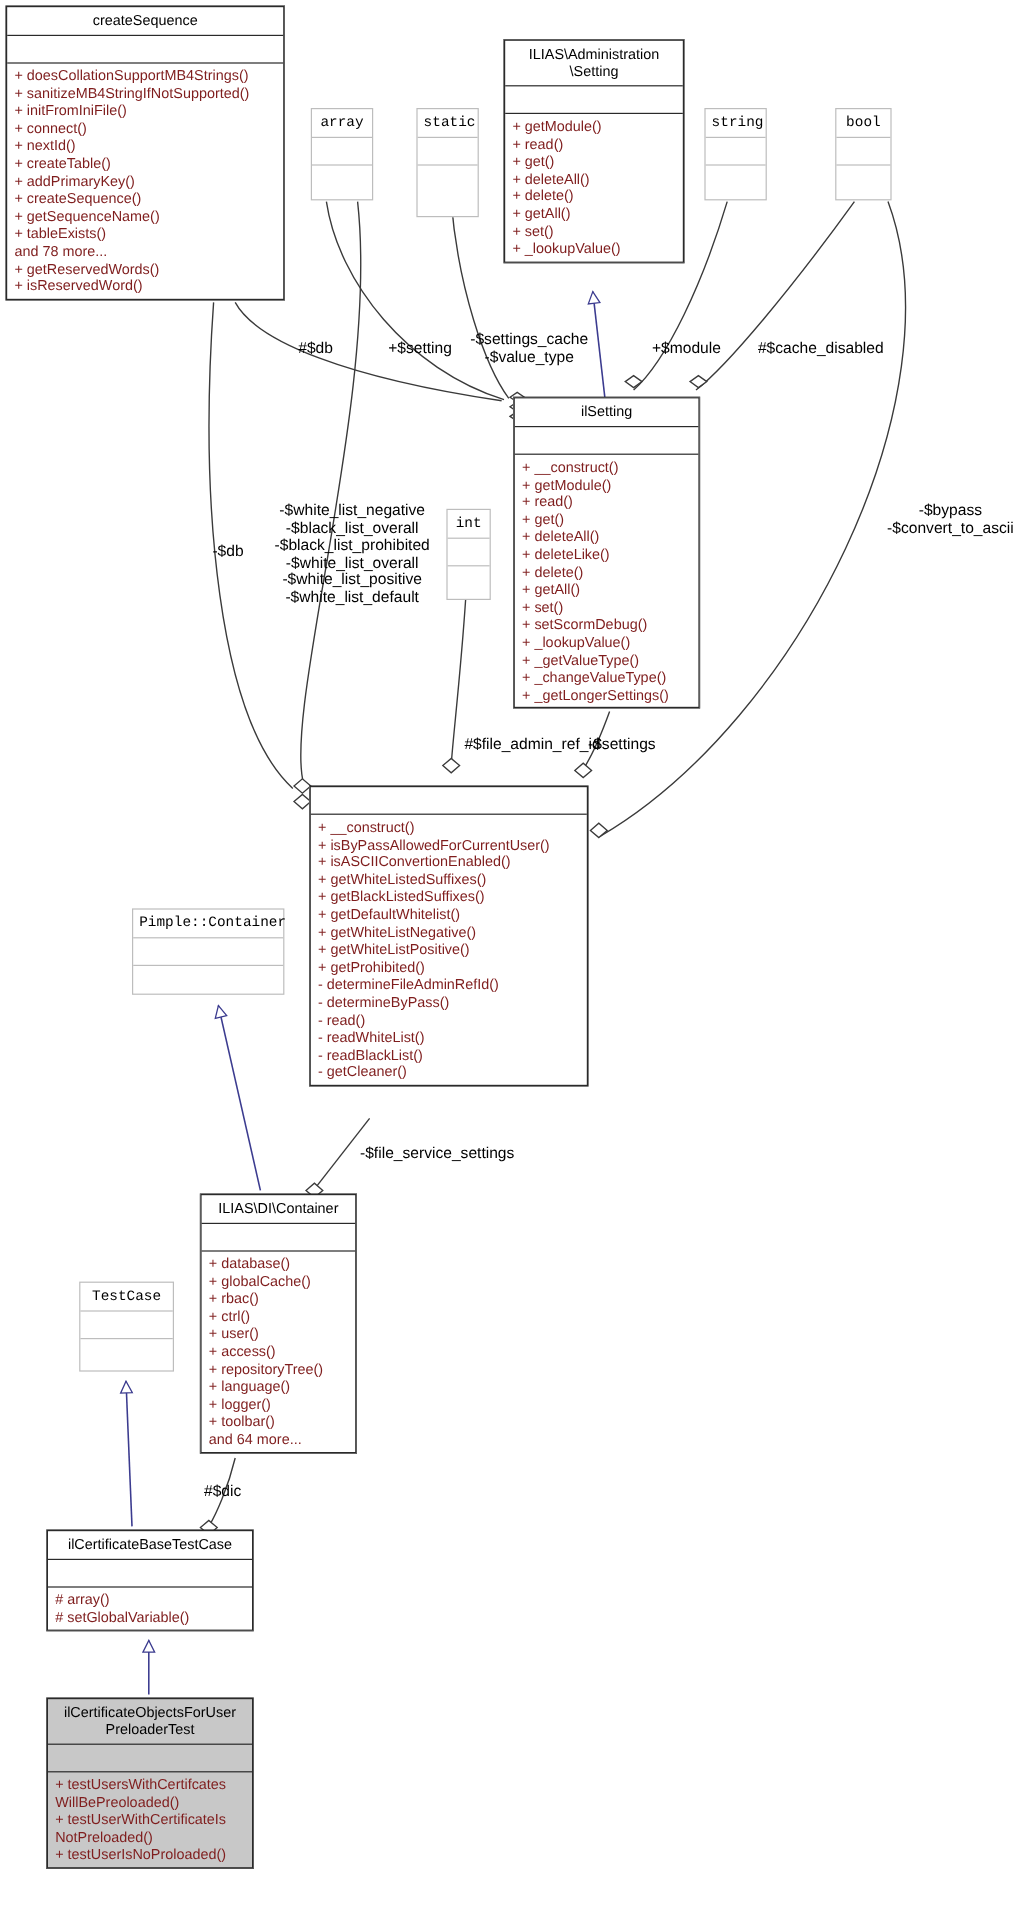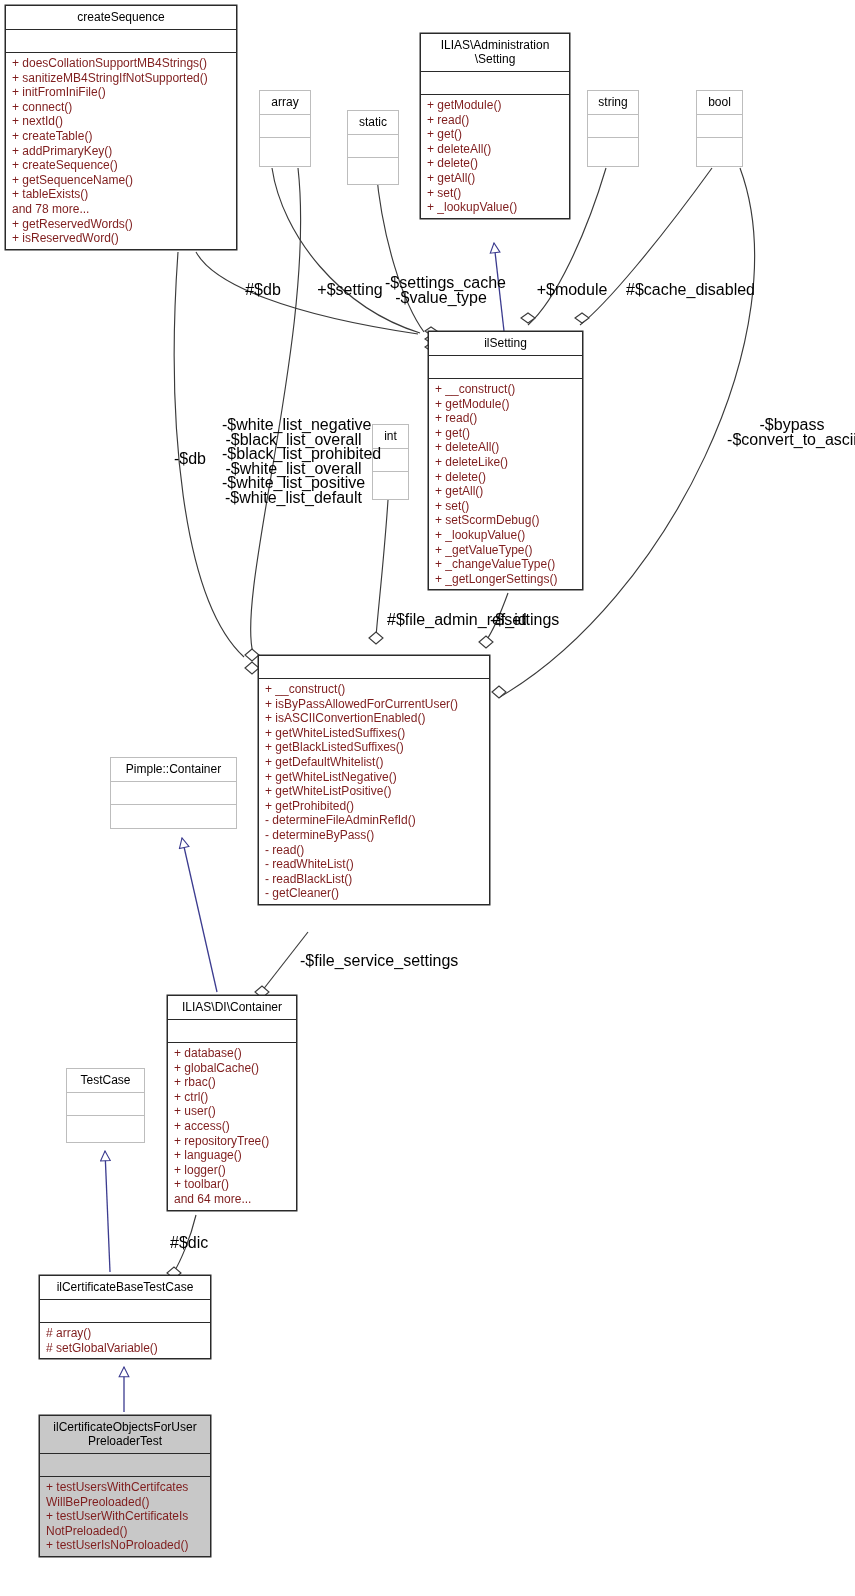--- a/index.html
+++ b/index.html
@@ -47,21 +47,21 @@
   }
   .node .title {
     text-align: center;
     font-size: 12px;
     line-height: 14px;
     color: #000;
     padding: 4px 5px 5px 5px;
     white-space: pre-line;
   }
   .node.solid .title { border-bottom: 1px solid #2a2a2a; }
-  .node.faint  .title { border-bottom: 1px solid #bdbdbd; }
+  .node.faint  .title { border-bottom: 1px solid #bdbdbd; font-family: Liberation Mono, monospace; }
 
   .node .attrs {
     min-height: 18px;
     font-size: 12px;
     line-height: 14.6px;
     padding: 2px 4px 2px 6px;
   }
   .node.solid .attrs { border-bottom: 1px solid #2a2a2a; }
   .node.faint  .attrs { border-bottom: 1px solid #bdbdbd; }
 
@@ -71,21 +71,21 @@
     padding: 3px 3px 3px 6px;
     color: #7f1d1d;
     flex: 1 1 auto;
     white-space: pre-line;
   }
   .node .ops.empty { min-height: 18px; }
 
   
   .elabel {
     position: absolute;
-    font-size: 16px;
+    font-size: 13px;
     line-height: 14.5px;
     color: #000;
     white-space: pre;
   }
   .elabel.c { text-align: center; }
   .elabel.l { text-align: left; }
 </style>
 </head>
 <body>
 
@@ -178,21 +178,21 @@
 + getReservedWords()
 + isReservedWord()</div>
   </div>
 
   <div class="node faint" style="left:259px; top:90px; width:52px; height:77px;">
     <div class="title">array</div>
     <div class="attrs"></div>
     <div class="ops empty"></div>
   </div>
 
-  <div class="node faint" style="left:347px; top:90px; width:52px; height:75px;margin-top:20px;">
+  <div class="node faint" style="left:347px; top:90px; width:52px; height:91px;">
     <div class="title">static</div>
     <div class="attrs"></div>
     <div class="ops empty"></div>
   </div>
 
   <div class="node solid" style="left:420px; top:33px; width:150px;">
     <div class="title">ILIAS\Administration
 \Setting</div>
     <div class="attrs"></div>
     <div class="ops">+ getModule()

